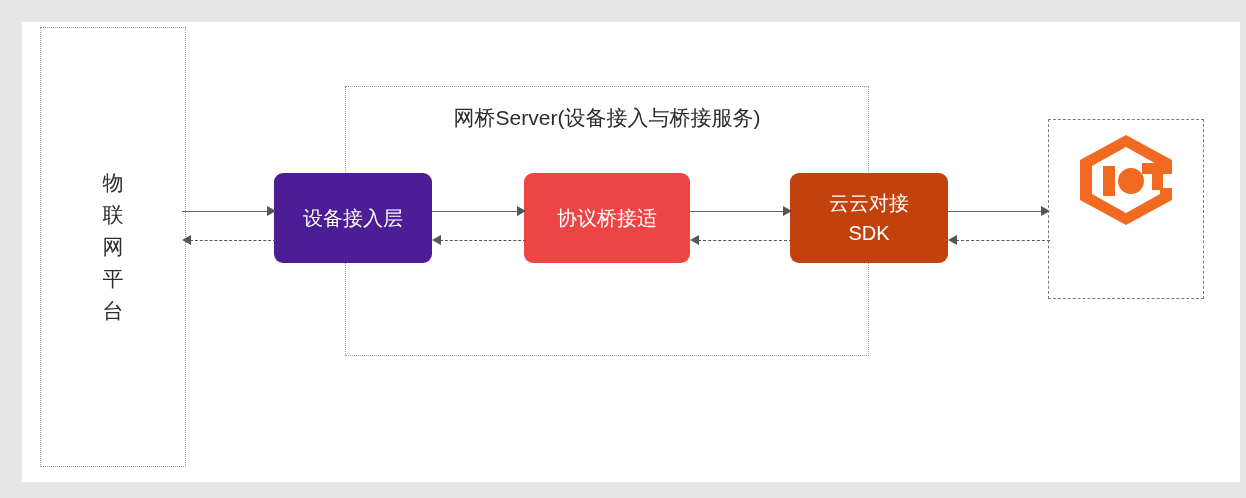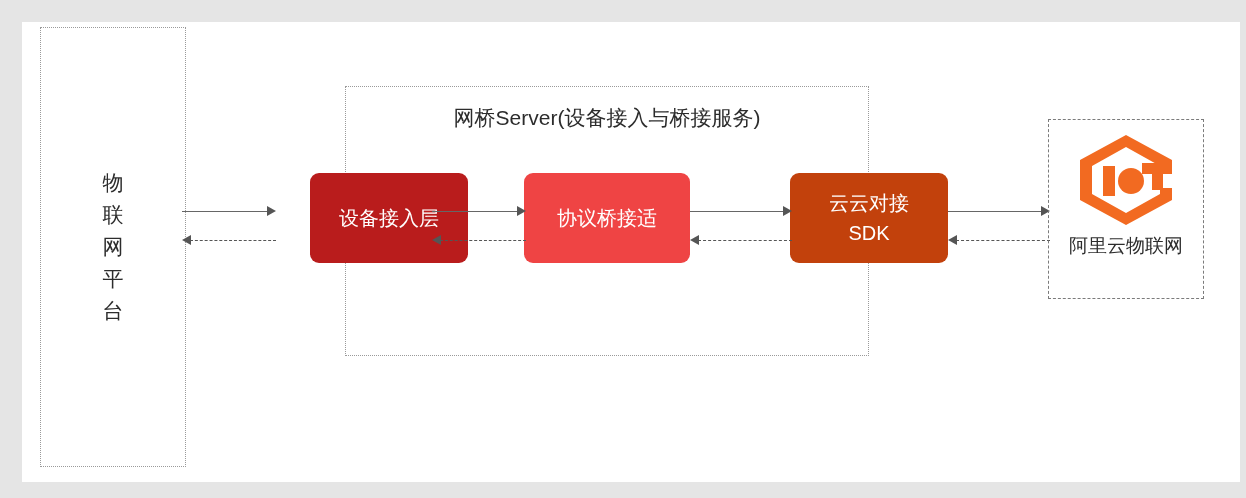--- a/index.html
+++ b/index.html
@@ -99,22 +99,21 @@
     color: #ffffff;
     font-size: 20px;
     line-height: 30px;
     top: 151px;
     height: 90px;
   }
 
   #device-access-layer {
     left: 252px;
     width: 158px;
-    background: #b91c1c;
-    margin-left: 36px;
+    background: #4c1d95;
   }
 
   #protocol-bridge-adapter {
     left: 502px;
     width: 166px;
     background: #ef4444;
   }
 
   #cloud-sdk {
     left: 768px;
@@ -273,17 +272,16 @@
       <path d="M52 3 L98 28 L98 40 L86 40 L86 34 L52 15 L18 34 L18 62 L52 81 L86 62 L86 56 L98 56 L98 68 L52 93 L6 68 L6 28 Z" fill="#f26a21"></path>
 
       <rect x="29" y="34" width="12" height="30" fill="#f26a21"></rect>
 
       <circle cx="57" cy="49" r="13" fill="#f26a21"></circle>
 
       <rect x="68" y="31" width="30" height="11" fill="#f26a21"></rect>
       <rect x="78" y="31" width="11" height="27" fill="#f26a21"></rect>
     </svg>
     <div id="aliyun-iot-label">
-      <div>阿里云物联网</div>
     </div>
   </div>
 
 </div>
 
 </body></html>

